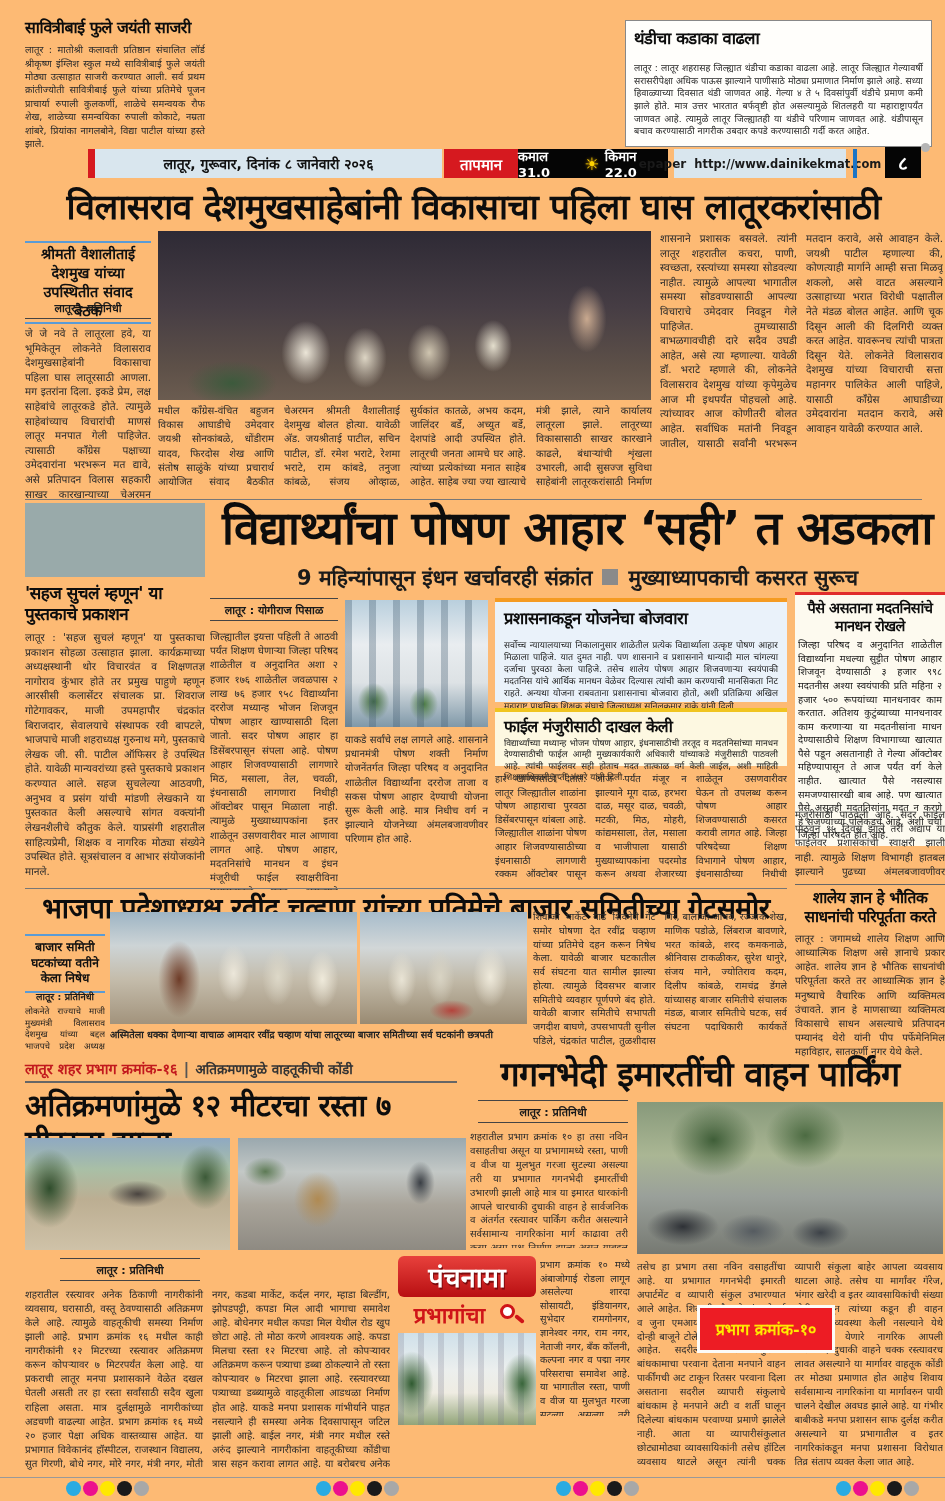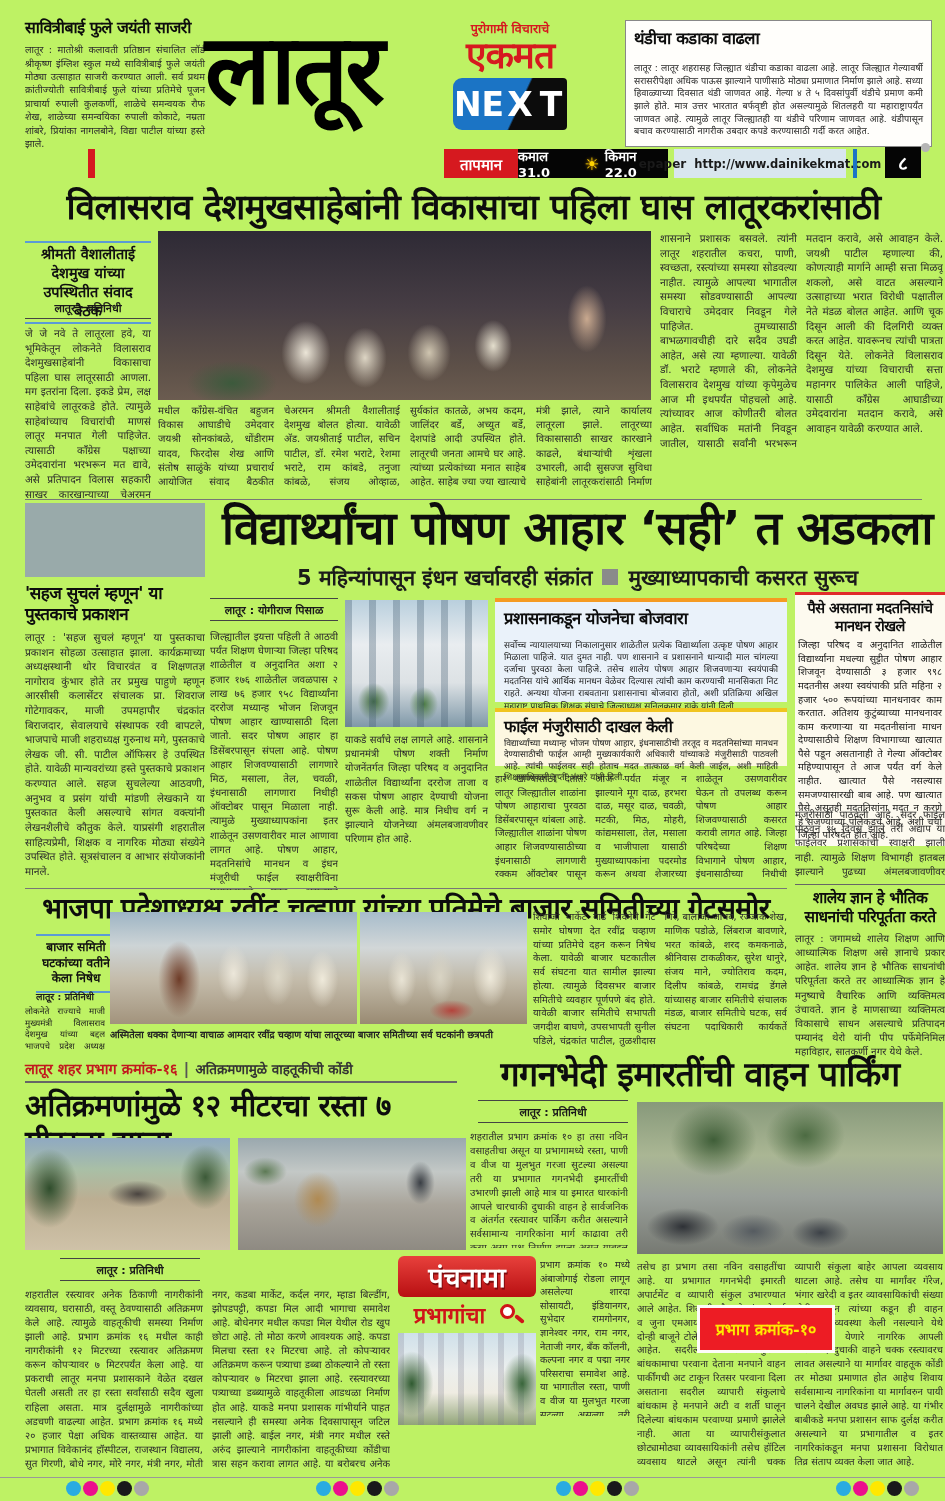--- a/index.html
+++ b/index.html
@@ -1,17 +1,17 @@
 <!DOCTYPE html>
 <html><head>
 <meta charset="utf-8">
 <style>
   * { margin:0; padding:0; box-sizing:border-box; }
   body { background:#e8e8e4; font-family:"DejaVu Sans", sans-serif; }
-  .page { position:relative; width:945px; height:1501px; margin:0 auto; background:#bef264; color:#1a1a1a; overflow:hidden; }
+  .page { position:relative; width:945px; height:1501px; margin:0 auto; background:#fdba74; color:#1a1a1a; overflow:hidden; }
   .abs { position:absolute; }
   .bt { font-size:10.3px; line-height:1.42; text-align:justify; color:#2a2a2a; }
   .bt-sm { font-size:9.6px; line-height:1.4; text-align:justify; color:#2a2a2a; }
   .cols2 { column-count:2; column-gap:9px; }
   .cols3 { column-count:3; column-gap:9px; }
   .cols4 { column-count:4; column-gap:10px; }
   .byline { font-weight:bold; font-size:11px; text-align:center; padding:3px 0; border-bottom:1px solid #444; }
   .hairline-top { border-top:1px solid #444; }
   .kicker { font-weight:bold; text-align:center; color:#111;
             border-top:2px solid #5b9bd5; border-bottom:2px solid #5b9bd5; padding:2px 2px; }
@@ -31,40 +31,31 @@
 </head>
 <body>
 
 <div class="page">
 
   <div class="abs" style="left:25px; top:18px; width:180px;">
     <h3 style="font-size:16px; line-height:1.2; margin-bottom:6px;">सावित्रीबाई फुले जयंती साजरी</h3>
     <div class="bt-sm">लातूर : मातोश्री कलावती प्रतिष्ठान संचालित लॉर्ड श्रीकृष्ण इंग्लिश स्कुल मध्ये सावित्रीबाई फुले जयंती मोठ्या उत्साहात साजरी करण्यात आली. सर्व प्रथम क्रांतीज्योती सावित्रीबाई फुले यांच्या प्रतिमेचे पूजन प्राचार्या रुपाली कुलकर्णी, शाळेचे समन्वयक रौफ शेख, शाळेच्या समन्वयिका रुपाली कोकाटे, नम्रता शांबरे, प्रियांका नागलबोने, विद्या पाटील यांच्या हस्ते झाले.</div>
   </div>
 
-  <div class="abs" style="left:205px; top:20px; width:360px; height:125px;">
-    <div class="abs" style="left:0; top:-8px; width:250px; font-size:97px; font-weight:800; color:#000; letter-spacing:-3px; line-height:1.2;">लातूर</div>
-    <div class="abs" style="left:250px; top:0; width:110px; text-align:center;">
-      <div style="font-size:12.5px; font-weight:bold; color:#d6191f;">पुरोगामी विचाराचे</div>
-      <div style="font-size:37px; font-weight:800; color:#d6191f; letter-spacing:-1px; line-height:1.05;">एकमत</div>
-    </div>
-    <div class="abs" style="left:248px; top:58px; width:114px; height:52px; display:flex;">
-      <div style="flex:0 0 52px; background:#1b74c5; border-radius:9px 0 0 9px; color:#fff; font-weight:800; font-size:33px; display:flex; align-items:center; justify-content:center;">NE</div>
-      <div style="flex:0 0 30px; background:linear-gradient(115deg,#1b74c5 48%,#0c0c0c 52%); color:#fff; font-weight:800; font-size:33px; display:flex; align-items:center; justify-content:center;">X</div>
-      <div style="flex:0 0 32px; background:#0c0c0c; border-radius:0 4px 4px 0; color:#fff; font-weight:800; font-size:33px; display:flex; align-items:center; justify-content:center;">T</div>
-    </div>
-  </div>
 
   <div class="abs boxed" style="left:625px; top:20px; width:307px; height:127px; padding:5px 8px; background:#fffefb;">
     <h3 style="font-size:16.5px; margin-bottom:13px;">थंडीचा कडाका वाढला</h3>
     <div style="font-size:9.2px; line-height:1.38; text-align:justify; color:#2a2a2a;">लातूर : लातूर शहरासह जिल्ह्यात थंडीचा कडाका वाढला आहे. लातूर जिल्ह्यात गेल्यावर्षी सरासरीपेक्षा अधिक पाऊस झाल्याने पाणीसाठे मोठ्या प्रमाणात निर्माण झाले आहे. सध्या हिवाळ्याच्या दिवसात थंडी जाणवत आहे. गेल्या ४ ते ५ दिवसांपुर्वी थंडीचे प्रमाण कमी झाले होते. मात्र उत्तर भारतात बर्फवृष्टी होत असल्यामुळे शितलहरी या महाराष्ट्रापर्यंत जाणवत आहे. त्यामुळे लातूर जिल्ह्यातही या थंडीचे परिणाम जाणवत आहे. थंडीपासून बचाव करण्यासाठी नागरीक उबदार कपडे करण्यासाठी गर्दी करत आहेत.</div>
   </div>
   <div class="regdot" style="left:921px; top:143px;"></div>
 
   <div class="abs" style="left:88px; top:149px; width:7px; height:29px; background:#d6191f;"></div>
+  <div class="abs" style="left:95px; top:149px; width:347px; height:29px; background:#d9e6ee; display:flex; align-items:center; justify-content:center;">
+    <span style="font-size:14px; font-weight:bold; color:#111;">लातूर, गुरूवार, दिनांक ८ जानेवारी २०२६</span>
+  </div>
   <div class="abs" style="left:444px; top:149px; width:74px; height:29px; background:#d6191f; color:#fff; display:flex; align-items:center; justify-content:center; font-weight:800; font-size:15px;">तापमान</div>
   <div class="abs" style="left:518px; top:149px; width:150px; height:29px; background:#050505; color:#fff; display:flex; align-items:center; justify-content:center; gap:5px; font-size:13px; font-weight:bold;">
     <span>कमाल 31.0</span>
     <span class="sun">☀</span>
     <span>किमान 22.0</span>
   </div>
   <div class="abs" style="left:674px; top:149px; width:172px; height:29px; background:#d9e6ee; display:flex; align-items:center; justify-content:center; gap:4px;">
     <span style="font-size:12px; font-weight:bold;">epaper</span>
     <span style="width:11px; height:11px; border-radius:50%; background:#d6191f; display:inline-block;"></span>
     <span style="font-size:11.5px; font-weight:bold;">http://www.dainikekmat.com</span>
@@ -105,21 +96,21 @@
          radial-gradient(ellipse 14px 30px at 35% 62%, #2e3d66 0%, rgba(46,61,102,0) 70%),
          radial-gradient(ellipse 14px 30px at 52% 64%, #efe9da 0%, rgba(239,233,218,0) 70%),
          radial-gradient(ellipse 14px 30px at 70% 62%, #e8e2d2 0%, rgba(232,226,210,0) 70%),
          radial-gradient(ellipse 14px 30px at 88% 64%, #40351f 0%, rgba(64,53,31,0) 70%),
          linear-gradient(180deg,#7d9a68 0%,#a8b585 30%,#d6cfbd 60%,#b9ac90 100%);"></div>
   <h3 class="abs" style="left:25px; top:583px; width:180px; font-size:17px; text-align:left; line-height:1.25;">'सहज सुचलं म्हणून' या पुस्तकाचे प्रकाशन</h3>
   <div class="abs bt" style="left:25px; top:630px; width:180px; height:260px; overflow:hidden;">लातूर : 'सहज सुचलं म्हणून' या पुस्तकाचा प्रकाशन सोहळा उत्साहात झाला. कार्यक्रमाच्या अध्यक्षस्थानी थोर विचारवंत व शिक्षणतज्ञ नागोराव कुंभार होते तर प्रमुख पाहुणे म्हणून आरसीसी कलासेंटर संचालक प्रा. शिवराज गोटेगावकर, माजी उपमहापौर चंद्रकांत बिराजदार, सेवालयाचे संस्थापक रवी बापटले, भाजपाचे माजी शहराध्यक्ष गुरुनाथ मगे, पुस्तकाचे लेखक जी. सी. पाटील ऑफिसर हे उपस्थित होते. यावेळी मान्यवरांच्या हस्ते पुस्तकाचे प्रकाशन करण्यात आले. सहज सुचलेल्या आठवणी, अनुभव व प्रसंग यांची मांडणी लेखकाने या पुस्तकात केली असल्याचे सांगत वक्त्यांनी लेखनशैलीचे कौतुक केले. याप्रसंगी शहरातील साहित्यप्रेमी, शिक्षक व नागरिक मोठ्या संख्येने उपस्थित होते. सूत्रसंचालन व आभार संयोजकांनी मानले.</div>
 
   <h1 class="abs" style="left:210px; top:502px; width:735px; font-size:46px; text-align:center; line-height:1.15;">विद्यार्थ्यांचा पोषण आहार ‘सही’ त अडकला</h1>
   <div class="abs" style="left:210px; top:563px; width:735px; display:flex; align-items:center; justify-content:center; gap:10px;">
-    <span style="font-size:21px; font-weight:800;">5 महिन्यांपासून इंधन खर्चावरही संक्रांत</span>
+    <span style="font-size:21px; font-weight:800;">9 महिन्यांपासून इंधन खर्चावरही संक्रांत</span>
     <span style="width:16px; height:16px; background:#8a8a8a; display:inline-block;"></span>
     <span style="font-size:21px; font-weight:800;">मुख्याध्यापकाची कसरत सुरूच</span>
   </div>
 
   <div class="abs byline hairline-top" style="left:210px; top:598px; width:128px;">लातूर : योगीराज पिसाळ</div>
   <div class="abs bt" style="left:210px; top:630px; width:128px; height:260px; overflow:hidden; font-size:10px;">जिल्ह्यातील इयत्ता पहिली ते आठवी पर्यंत शिक्षण घेणाऱ्या जिल्हा परिषद शाळेतील व अनुदानित अशा २ हजार १७६ शाळेतील जवळपास २ लाख ७६ हजार ९५८ विद्यार्थ्यांना दररोज मध्यान्ह भोजन शिजवून पोषण आहार खाण्यासाठी दिला जातो. सदर पोषण आहार हा डिसेंबरपासून संपला आहे. पोषण आहार शिजवण्यासाठी लागणारे मिठ, मसाला, तेल, चवळी, इंधनासाठी लागणारा निधीही ऑक्टोबर पासून मिळाला नाही. त्यामुळे मुख्याध्यापकांना इतर शाळेतून उसणवारीवर माल आणावा लागत आहे. पोषण आहार, मदतनिसांचे मानधन व इंधन मंजूरीची फाईल स्वाक्षरीविना प्रशासनाकडे पडून असल्याने मुख्याध्यापकांची कसरत सुरू असून या</div>
 
   <div class="abs photo" style="left:345px; top:600px; width:143px; height:127px;
        background:
          repeating-linear-gradient(90deg, rgba(70,95,115,0.35) 0 7px, rgba(255,255,255,0) 7px 24px),
@@ -145,21 +136,21 @@
   <div class="abs bt" style="left:795px; top:808px; width:150px; height:72px; overflow:hidden; font-size:10px;">मंजूरीसाठी पाठवली आहे. सदर फाईल पाठवून १५ दिवस झाले तरी अद्याप या फाईलवर प्रशासकांची स्वाक्षरी झाली नाही. त्यामुळे शिक्षण विभागही हातबल झाल्याने पुढच्या अंमलबजावणीवर परिणाम होत आहे.</div>
 
   <div class="abs" style="left:795px; top:884px; width:150px; border-top:1px solid #666; padding-top:4px;">
     <h3 style="font-size:15.5px; text-align:center; line-height:1.25; margin-bottom:4px;">शालेय ज्ञान हे भौतिक साधनांची परिपूर्तता करते</h3>
     <div class="bt" style="font-size:10px;">लातूर : जगामध्ये शालेय शिक्षण आणि आध्यात्मिक शिक्षण असे ज्ञानाचे प्रकार आहेत. शालेय ज्ञान हे भौतिक साधनांची परिपूर्तता करते तर आध्यात्मिक ज्ञान हे मनुष्याचे वैचारिक आणि व्यक्तिमत्व उंचावते. ज्ञान हे माणसाच्या व्यक्तिमत्व विकासाचे साधन असल्याचे प्रतिपादन पम्यानंद थेरो यांनी पीप पर्फेमेनिमिल महाविहार, सातकर्णी नगर येथे केले.</div>
   </div>
 
   <div class="abs" style="left:25px; top:888px; width:762px; border-top:1px solid #777;"></div>
   <h2 class="abs" style="left:25px; top:892px; width:762px; font-size:28px; text-align:center; line-height:1.2;">भाजपा प्रदेशाध्यक्ष रवींद्र चव्हाण यांच्या प्रतिमेचे बाजार समितीच्या गेटसमोर दहन</h2>
 
-  <div class="abs kicker" style="left:36px; top:934px; width:80px; font-size:12px; line-height:1.3; padding:4px 1px;">बाजार समिती घटकांच्या वतीने केला निषेध</div>
+  <div class="abs kicker" style="left:25px; top:934px; width:80px; font-size:12px; line-height:1.3; padding:4px 1px;">बाजार समिती घटकांच्या वतीने केला निषेध</div>
   <div class="abs" style="left:25px; top:990px; width:80px; font-size:9.5px; font-weight:bold; text-align:center;">लातूर : प्रतिनिधी</div>
   <div class="abs" style="left:25px; top:1006px; width:80px; height:44px; overflow:hidden; font-size:8.6px; line-height:1.35; text-align:justify;">लोकनेते राज्याचे माजी मुख्यमंत्री विलासराव देशमुख यांच्या बद्दल भाजपचे प्रदेश अध्यक्ष रवींद्र चव्हाण यांनी बेताल वक्तव्य करून लातूरकरांच्या</div>
 
   <div class="abs photo" style="left:110px; top:912px; width:247px; height:112px;
        background:
          radial-gradient(ellipse 30px 55px at 28% 60%, #6e3c28 0%, rgba(110,60,40,0) 70%),
          radial-gradient(ellipse 22px 40px at 50% 55%, #ece7da 0%, rgba(236,231,218,0) 72%),
          radial-gradient(ellipse 22px 40px at 68% 58%, #ddd8c8 0%, rgba(221,216,200,0) 72%),
          radial-gradient(ellipse 22px 40px at 86% 60%, #efeadb 0%, rgba(239,234,219,0) 72%),
          linear-gradient(180deg,#9db4c4 0%,#cdd4d6 30%,#c4bcab 60%,#a2937c 100%);"></div>

